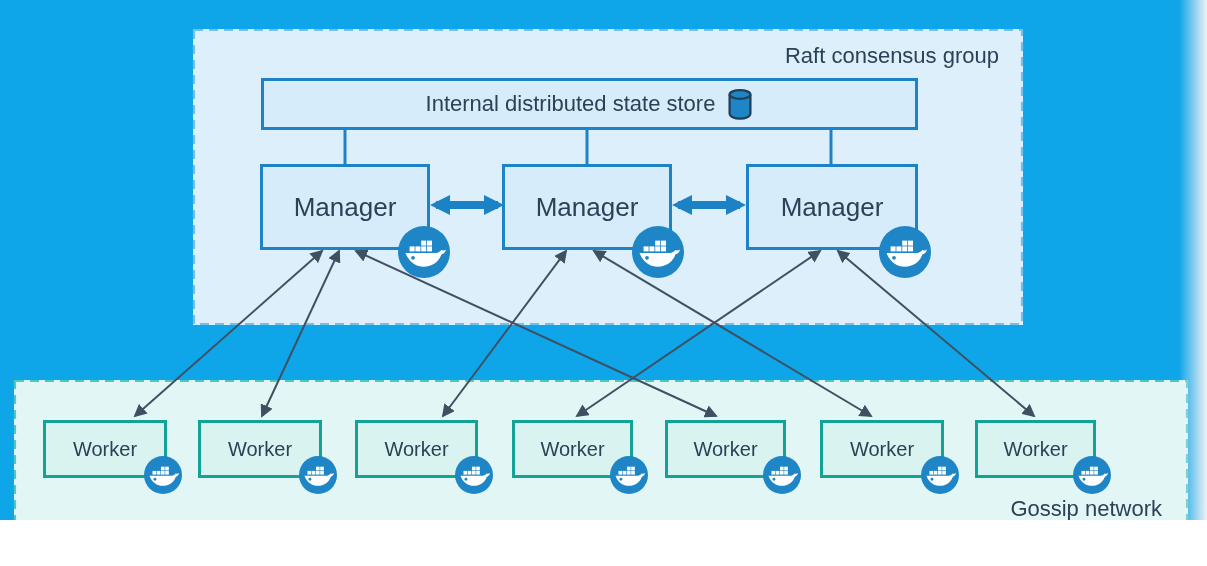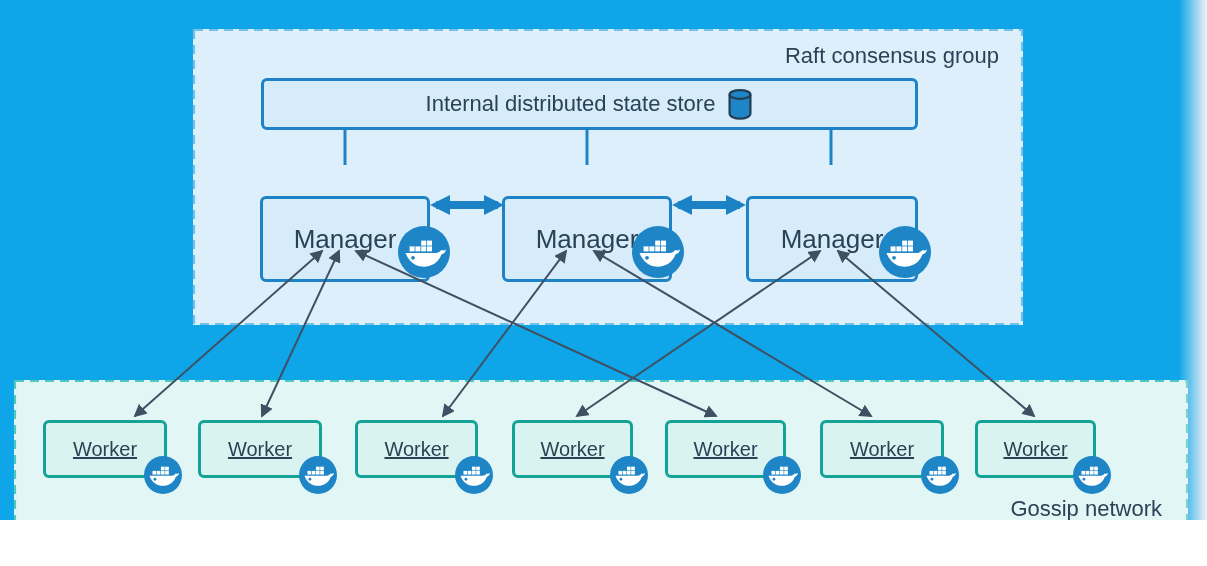--- a/index.html
+++ b/index.html
@@ -7,28 +7,28 @@
   .canvas{position:relative;width:1207px;height:520px;background:#0ea5e9;overflow:hidden;}
   .right-fade{position:absolute;top:0;right:0;width:28px;height:100%;
     background:linear-gradient(to right, rgba(242,243,245,0), #f1f2f4);}
   .group-box{position:absolute;box-sizing:border-box;}
   .raft{left:193px;top:29px;width:830px;height:296px;background:var(--raft-fill);}
   .gossip{left:14px;top:380px;width:1174px;height:154px;background:var(--gossip-fill);}
   .group-label{position:absolute;color:var(--text-dark);font-size:22px;white-space:nowrap;}
   .raft .group-label{top:14px;right:24px;}
   .gossip .group-label{bottom:12px;right:26px;}
   .node{position:absolute;box-sizing:border-box;display:flex;align-items:center;justify-content:center;
-    color:var(--text-dark);border-radius:6px;}
+    color:var(--text-dark);}
   .store{left:261px;top:78px;width:657px;height:52px;background:var(--manager-fill);
     border:3px solid var(--manager-border);font-size:22px;gap:12px;}
   .manager{top:164px;height:86px;background:var(--manager-fill);
-    border:3px solid var(--manager-border);font-size:26px;margin-top:32px;}
+    border:3px solid var(--manager-border);font-size:26px;}
   .m1{left:260px;width:170px;} .m2{left:502px;width:170px;} .m3{left:746px;width:172px;}
   .worker{top:420px;height:58px;background:var(--worker-fill);
-    border:3px solid var(--worker-border);font-size:20px;text-decoration:underline;}
+    border:3px solid var(--worker-border);font-size:20px;}
   .w1{left:43px;width:124px;} .w2{left:198px;width:124px;} .w3{left:355px;width:123px;}
   .w4{left:512px;width:121px;} .w5{left:665px;width:121px;} .w6{left:820px;width:124px;}
   .w7{left:975px;width:121px;}
   #overlay{position:absolute;left:0;top:0;width:1207px;height:566px;pointer-events:none;}
   #overlay .dashed-rect{fill:none;stroke-width:2.2;stroke-dasharray:9 6;}
   #overlay .raft-edge{stroke:var(--raft-border);}
   #overlay .gossip-edge{stroke:var(--gossip-border);}
   #overlay .connector{stroke:var(--manager-border);stroke-width:3;}
   #overlay .thick{stroke:var(--accent-blue);stroke-width:8;}
   #overlay .thin{stroke:var(--arrow-dark);stroke-width:2;}

